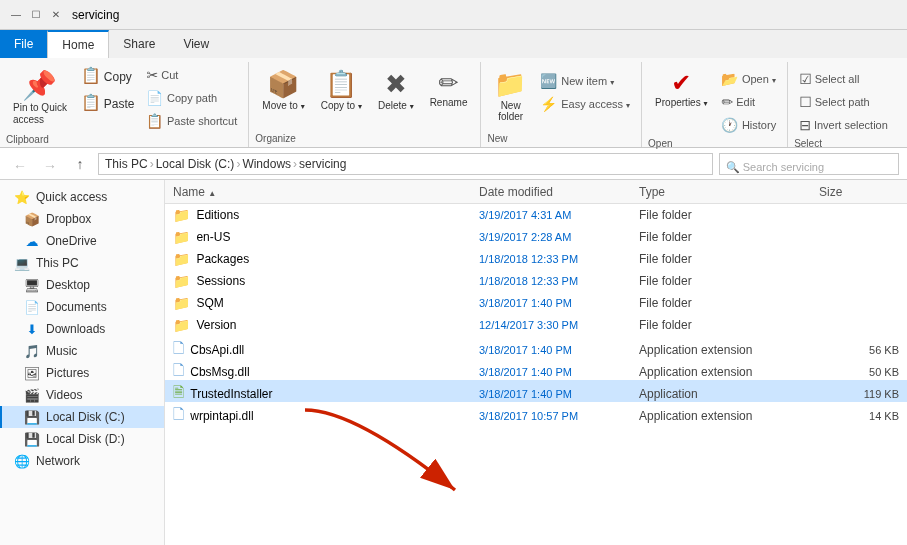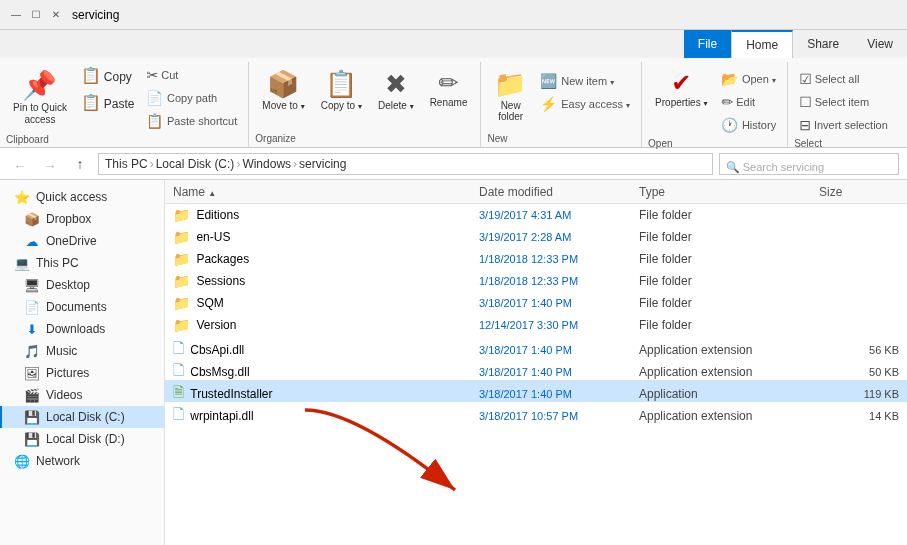--- a/index.html
+++ b/index.html
@@ -18,21 +18,20 @@
     .title-bar-icons { display: flex; gap: 4px; }
     .title-bar-icon { width: 16px; height: 16px; display: flex; align-items: center; justify-content: center; font-size: 10px; color: #555; }
 
     
     .ribbon-tabs {
       background: #f0f0f0;
       display: flex;
       align-items: flex-end;
       height: 28px;
       padding-left: 0;
-      justify-content: flex-end;
     }
     .ribbon-tab {
       padding: 4px 14px;
       font-size: 12px;
       cursor: pointer;
       height: 100%;
       display: flex;
       align-items: center;
     }
     .ribbon-tab.active {
@@ -265,21 +264,21 @@
   <div class="ribbon-tab">View</div>
 </div>
 
 <div class="ribbon">
 
   <div class="ribbon-group">
     <div class="ribbon-group-items">
 
       <div class="ribbon-large-btn">
         <span class="btn-icon" style="font-size:28px;">📌</span>
-        <span class="btn-label" style="font-size:10px;text-align:center;line-height:1.2;">Pin to Quick<br>access</span>
+        <span class="btn-label" style="font-size:10px;text-align:left;line-height:1.2;">Pin to Quick<br>access</span>
       </div>
 
       <div class="ribbon-col">
         <div class="ribbon-btn" style="flex-direction:row;justify-content:flex-start;min-width:50px;">
           <span class="btn-icon" style="font-size:16px;margin-right:3px;">📋</span>
           <span class="btn-label">Copy</span>
         </div>
         <div class="ribbon-btn" style="flex-direction:row;justify-content:flex-start;min-width:50px;">
           <span class="btn-icon" style="font-size:16px;margin-right:3px;">📋</span>
           <span class="btn-label">Paste</span>
@@ -372,21 +371,21 @@
 
   <div class="ribbon-group" style="border-right:none;">
     <div class="ribbon-group-items">
       <div class="ribbon-col">
         <div class="ribbon-btn-small" style="margin-top:4px;">
           <span class="btn-icon-sm">☑</span>
           <span>Select all</span>
         </div>
         <div class="ribbon-btn-small">
           <span class="btn-icon-sm">☐</span>
-          <span>Select item</span>
+          <span>Select path</span>
         </div>
         <div class="ribbon-btn-small">
           <span class="btn-icon-sm">⊟</span>
           <span>Invert selection</span>
         </div>
       </div>
     </div>
     <div class="ribbon-group-label">Select</div>
   </div>
 </div>

